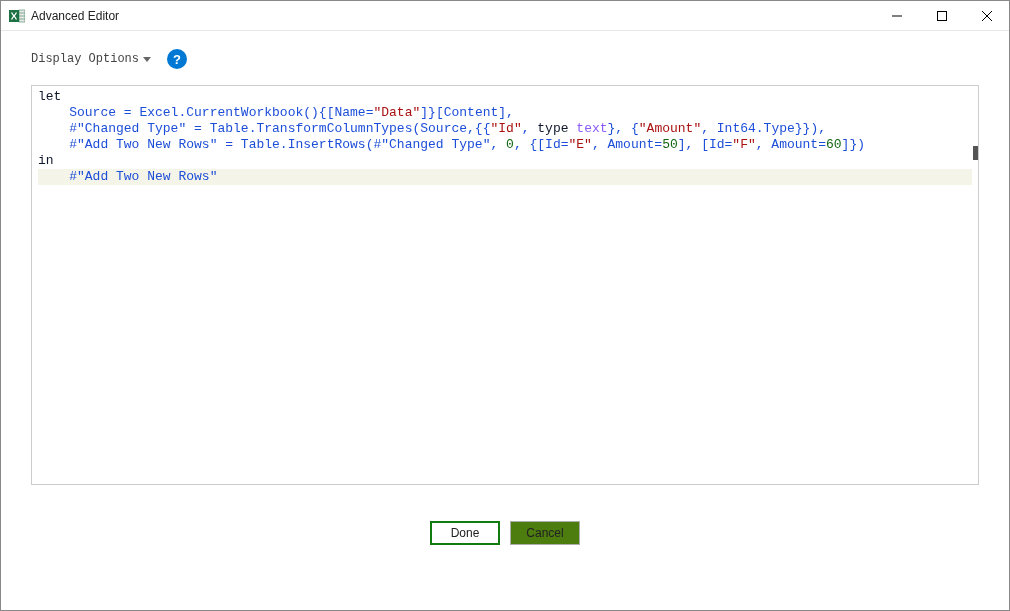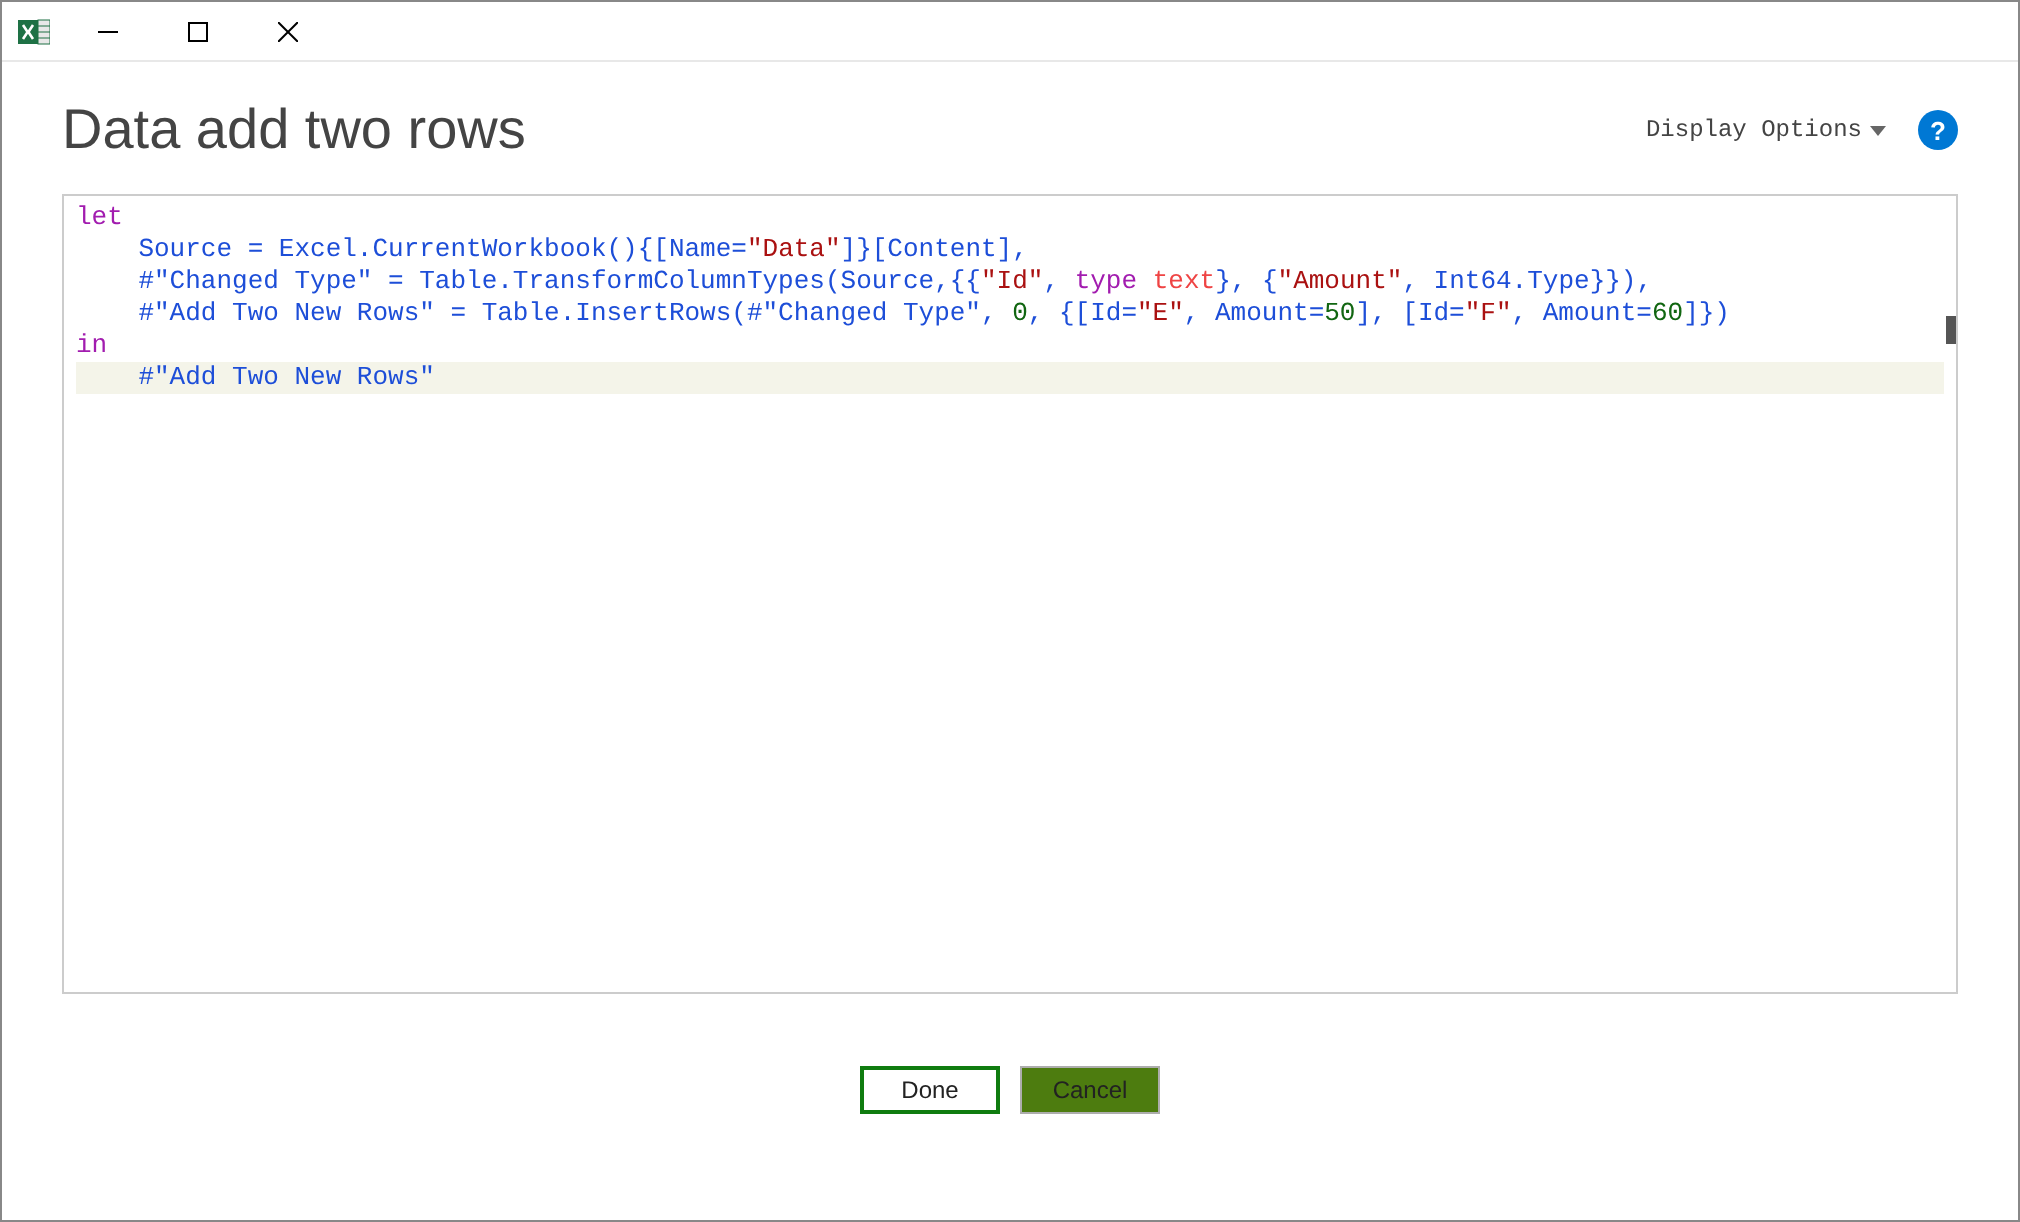--- a/index.html
+++ b/index.html
@@ -93,22 +93,22 @@
   padding: 3px 6px;
   white-space: pre;
   height: 100%;
   overflow: auto;
 }
 .editor .line { display: block; }
 .editor .highlight-line {
   background: #f4f4e9;
   display: block;
 }
-.kw-blue { color: #a21caf; }
-.kw-teal { color: #ef4444; }
+.kw-blue { color: #0f172a; }
+.kw-teal { color: #8b5cf6; }
 .str-red { color: #aa1111; }
 .num-green { color: #116611; }
 .txt { color: #1d4ed8; }
 
 .scroll-marker {
   position: absolute;
   right: 0;
   top: 60px;
   width: 5px;
   height: 14px;
@@ -163,20 +163,21 @@
   <span class="app-icon">
     <svg width="16" height="16" viewBox="0 0 16 16">
       <rect x="0" y="2" width="10" height="12" fill="#1e7145"></rect>
       <rect x="10" y="2" width="6" height="12" fill="#e8e8e8" stroke="#1e7145" stroke-width="0.5"></rect>
       <line x1="10" y1="5" x2="16" y2="5" stroke="#1e7145" stroke-width="0.5"></line>
       <line x1="10" y1="8" x2="16" y2="8" stroke="#1e7145" stroke-width="0.5"></line>
       <line x1="10" y1="11" x2="16" y2="11" stroke="#1e7145" stroke-width="0.5"></line>
       <path d="M2.5 4.5 L4.8 8 L2.5 11.5 M7.5 4.5 L5.2 8 L7.5 11.5" stroke="#fff" stroke-width="1.3" fill="none"></path>
     </svg>
   </span>
+  <span class="title">Advanced Editor</span>
   <div class="win-controls">
     <div class="win-btn">
       <svg width="10" height="10" viewBox="0 0 10 10">
           <line x1="0" y1="5" x2="10" y2="5" stroke="#000" stroke-width="1"></line>
         </svg>
     </div>
     <div class="win-btn">
       <svg width="10" height="10" viewBox="0 0 10 10">
           <rect x="0.5" y="0.5" width="9" height="9" fill="none" stroke="#000" stroke-width="1"></rect>
         </svg>
@@ -185,21 +186,20 @@
       <svg width="10" height="10" viewBox="0 0 10 10">
           <line x1="0" y1="0" x2="10" y2="10" stroke="#000" stroke-width="1"></line>
           <line x1="10" y1="0" x2="0" y2="10" stroke="#000" stroke-width="1"></line>
         </svg>
     </div>
   </div>
 </div>
 
 <div class="content">
   <div class="header-row">
-    <div class="page-title">Data add two rows</div>
     <div class="display-options">
       <span>Display Options</span>
       <span class="chevron-down"></span>
     </div>
     <div class="help-icon">?</div>
   </div>
 
   <div class="editor-wrap">
     <div class="editor"><span class="line"><span class="kw-blue">let</span></span><span class="line"><span class="txt">    Source = Excel.CurrentWorkbook(){[Name=</span><span class="str-red">"Data"</span><span class="txt">]}[Content],</span></span><span class="line"><span class="txt">    #"Changed Type" = Table.TransformColumnTypes(Source,{{</span><span class="str-red">"Id"</span><span class="txt">, </span><span class="kw-blue">type</span><span class="txt"> </span><span class="kw-teal">text</span><span class="txt">}, {</span><span class="str-red">"Amount"</span><span class="txt">, Int64.Type}}),</span></span><span class="line"><span class="txt">    #"Add Two New Rows" = Table.InsertRows(#"Changed Type", </span><span class="num-green">0</span><span class="txt">, {[Id=</span><span class="str-red">"E"</span><span class="txt">, Amount=</span><span class="num-green">50</span><span class="txt">], [Id=</span><span class="str-red">"F"</span><span class="txt">, Amount=</span><span class="num-green">60</span><span class="txt">]})</span></span><span class="line"><span class="kw-blue">in</span></span><span class="highlight-line"><span class="txt">    #"Add Two New Rows"</span></span></div>
     <div class="scroll-marker"></div>

